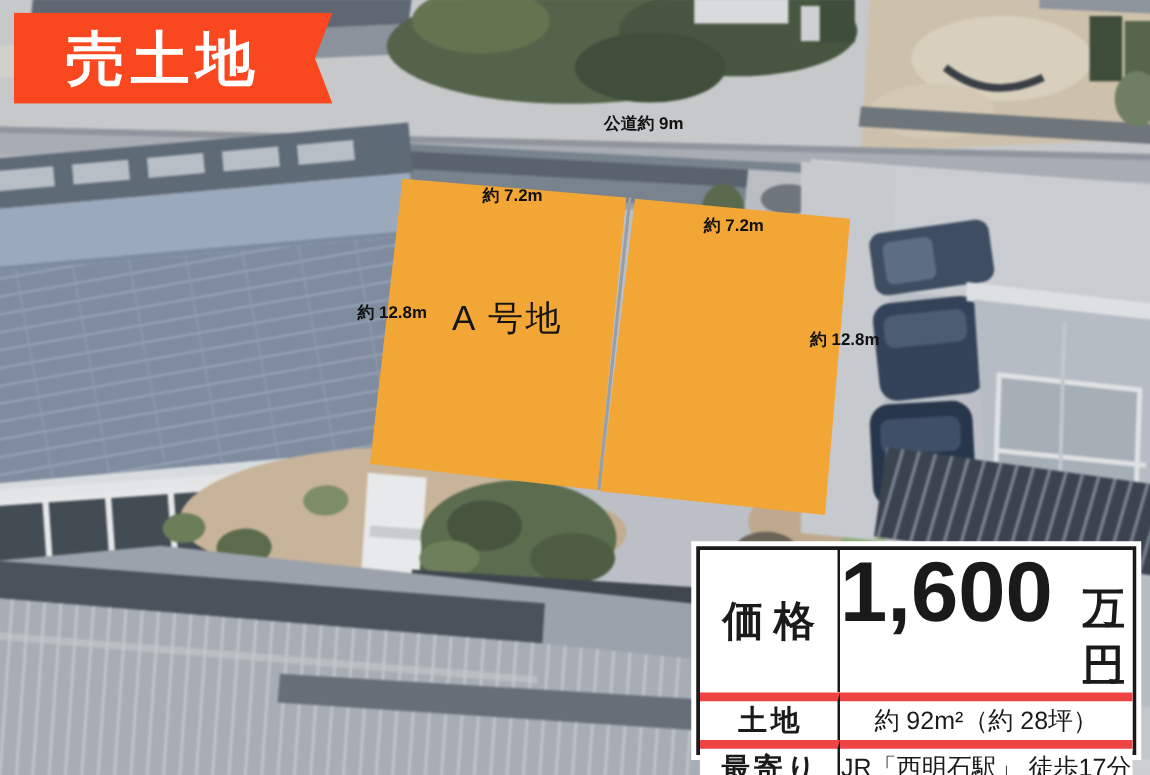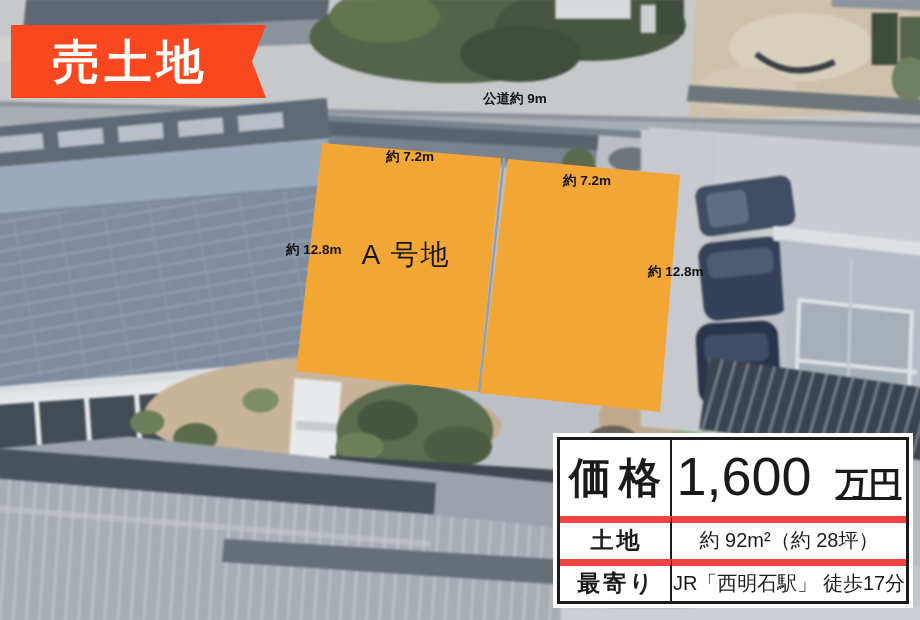--- a/index.html
+++ b/index.html
@@ -9,40 +9,40 @@
     background:#bcc0c6;
   }
   .map-svg{position:absolute;left:0;top:0;filter:blur(1px) saturate(.95);transform:scale(1.004);}
   .overlay-svg{position:absolute;left:0;top:0;}
   .abs{position:absolute;}
   
   .banner{
     left:11px;top:10px;width:255px;height:73px;
     clip-path:polygon(0 0,100% 0,94.5% 50%,100% 100%,0 100%);
     display:flex;align-items:center;justify-content:center;
-    padding-right:16px;box-sizing:border-box;margin-top:15px;
+    padding-right:16px;box-sizing:border-box;
   }
   .banner-text{color:#fff;font-size:47px;font-weight:900;letter-spacing:5px;line-height:1;}
   
   .dim-label{font-size:13.5px;font-weight:600;color:#111;white-space:nowrap;line-height:1;}
   .parcel-name{width:140px;text-align:center;font-size:28px;font-weight:400;color:#151515;letter-spacing:2px;white-space:nowrap;line-height:1;}
   .attribution{font-size:17px;font-weight:700;color:#101010;white-space:nowrap;letter-spacing:.2px;}
   
   .info-card{left:553px;top:433px;width:360px;height:175px;background:#fff;padding:4px;box-sizing:border-box;}
   .info-table{
     width:100%;height:100%;box-sizing:border-box;border:3px solid #1a1a1a;
     display:grid;grid-template-columns:112px 1fr;grid-template-rows:1.8fr 1fr 1fr;
   }
   .cell{display:flex;align-items:center;justify-content:center;background:#fff;color:#1a1a1a;box-sizing:border-box;}
   .cell.lbl{border-right:2px solid #1a1a1a;}
   .row2{border-top:7px solid #ef4444;}
-  .lbl-big{font-size:42px;font-weight:700;letter-spacing:8px;text-indent:8px;}
+  .lbl-big{font-size:33px;font-weight:700;letter-spacing:8px;text-indent:8px;}
   .lbl-mid{font-size:23px;font-weight:700;letter-spacing:3px;text-indent:3px;}
   .price-wrap{display:flex;align-items:baseline;}
-  .price-num{font-size:54px;font-weight:400;letter-spacing:0px;line-height:1;}
+  .price-num{font-size:68px;font-weight:700;letter-spacing:0px;line-height:1;}
   .price-unit{font-size:33px;font-weight:800;margin-left:24px;text-decoration:underline;}
   .val-mid{font-size:20px;font-weight:400;white-space:nowrap;}
 </style>
 </head>
 <body>
 
 <div class="stage">
 
   <svg class="map-svg" width="920" height="620" viewBox="0 0 920 620" aria-hidden="true">
     <defs>

